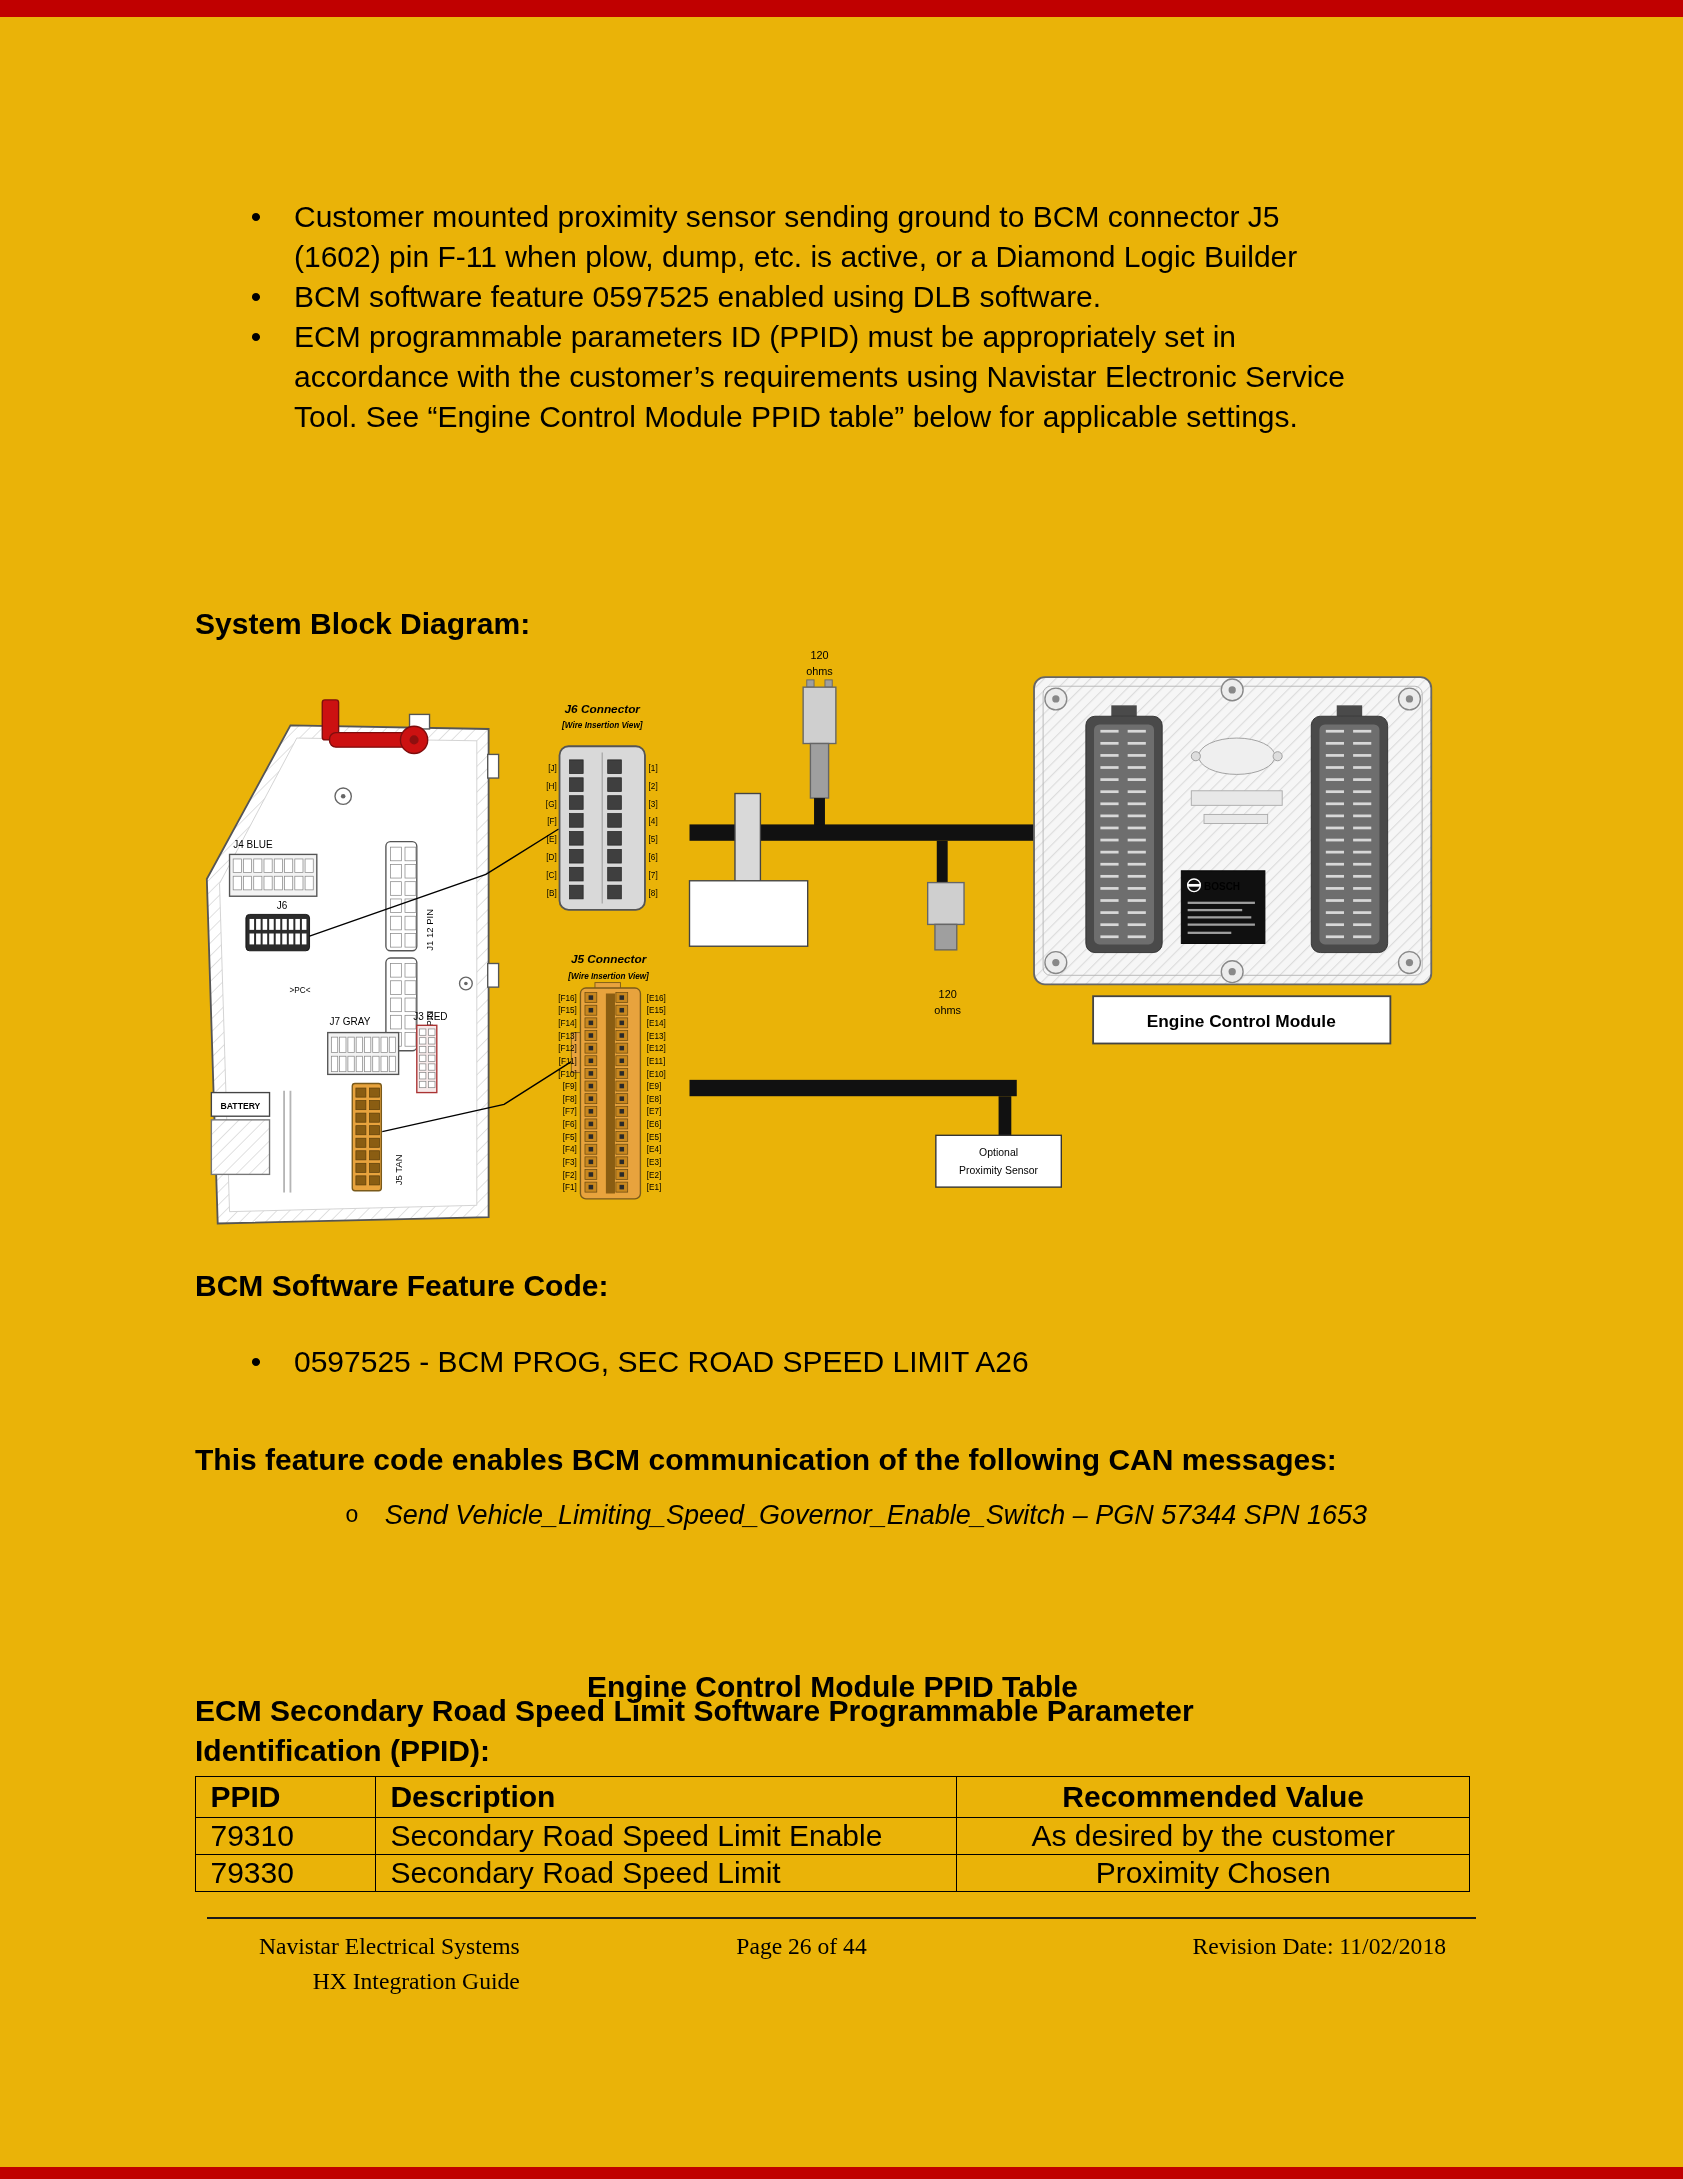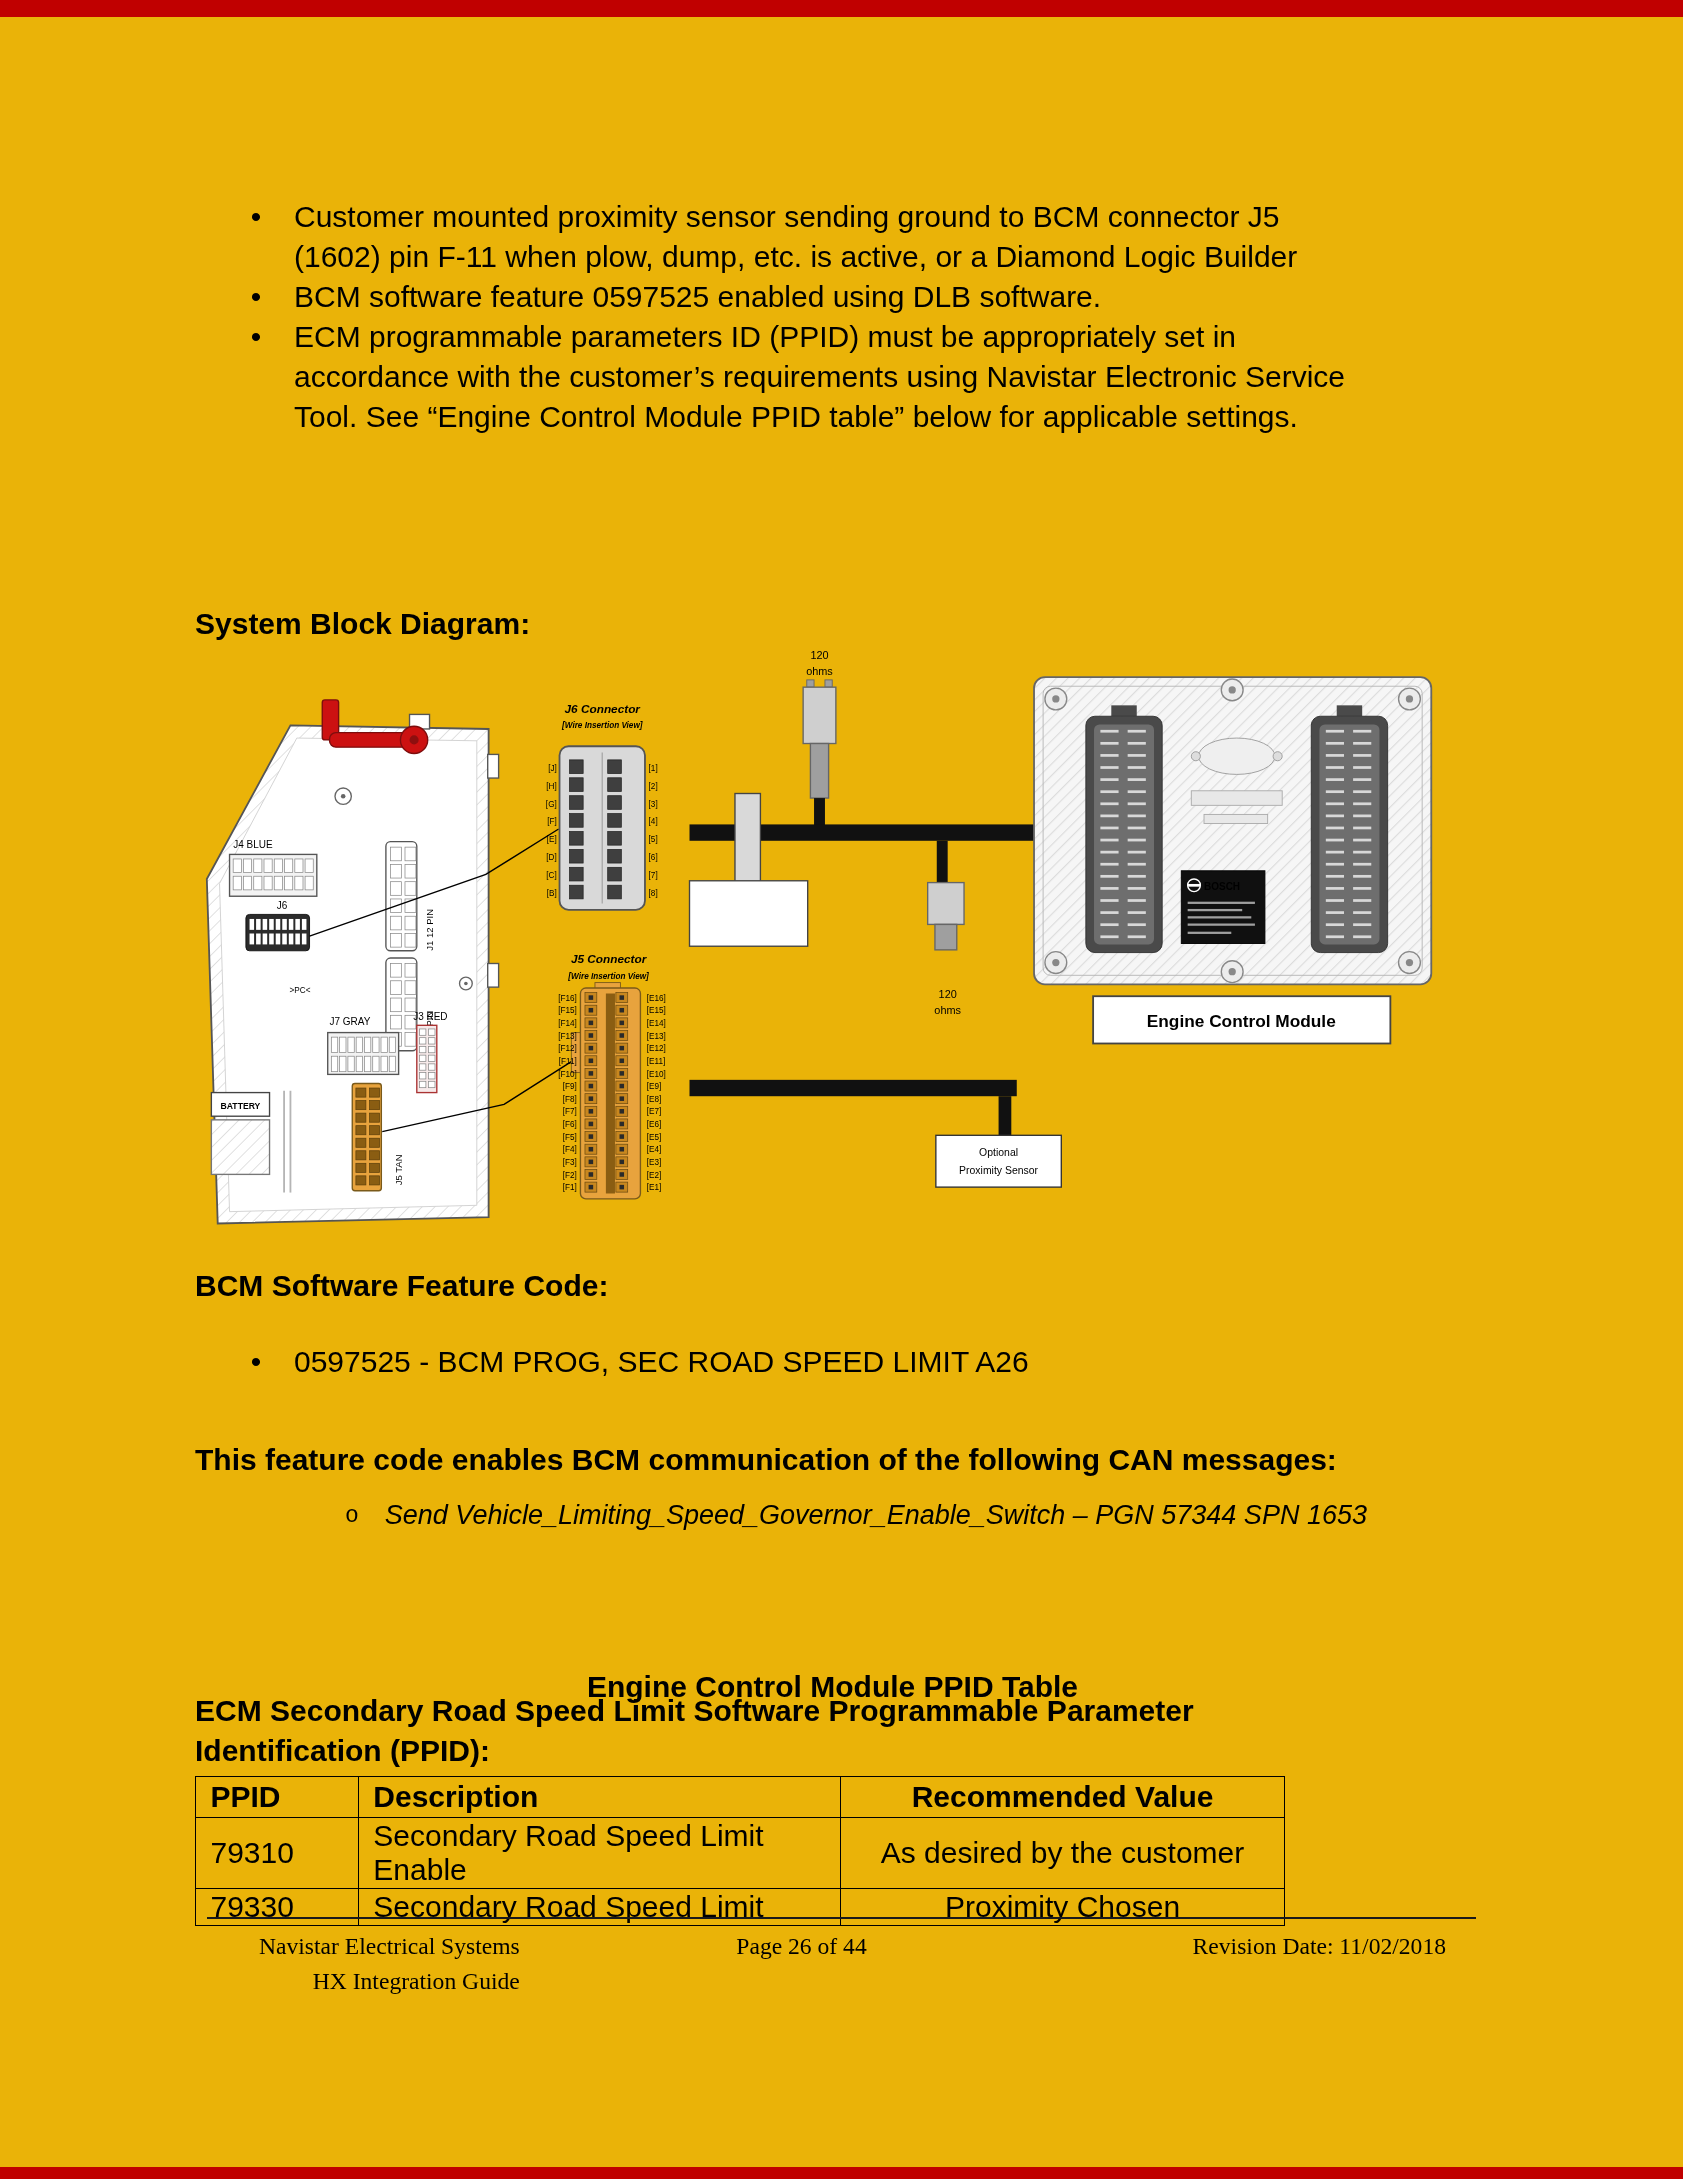--- a/index.html
+++ b/index.html
@@ -24,21 +24,21 @@
   #h-sbd { left:195px; top:573px;margin-top:31px; }
   #h-bcm { left:195px; top:1266px; }
   #h-enables { left:195px; top:1440px; }
   #h-ppid-title { left:195px; top:1667px; width:1275px; text-align:center; }
   #h-ecm-ppid { left:195px; top:1691px; }
 
   .can-bullet { position:absolute; left:345px; top:1500px; font-size:27px; white-space:nowrap; }
   .can-bullet .marker { font-family:"Liberation Mono",monospace; font-size:23px; vertical-align:1.8px; }
   .can-bullet .txt { font-style:italic; margin-left:26px; }
 
-  .ppid-table { position:absolute; left:195px; top:1776px; width:1090px;
+  .ppid-table { position:absolute; left:195px; top:1776px; width:1275px;
                 border-collapse:collapse; font-size:30px; }
   .ppid-table th, .ppid-table td { border:1.8px solid #000; padding:0.9px 14.5px; }
   .ppid-table th { height:41px; text-align:left; font-size:30px; }
   .ppid-table td { height:36px; }
   .ppid-table th.c-val, .ppid-table td.c-val { text-align:center; }
 
   .footer-rule { position:absolute; left:207px; top:1917px; width:1269px;
                  border-top:2.7px solid #1a1a1a; }
   .footer { position:absolute; font-family:"Liberation Serif",serif; font-size:23.6px;
             line-height:35px; white-space:nowrap;text-align:right; }

